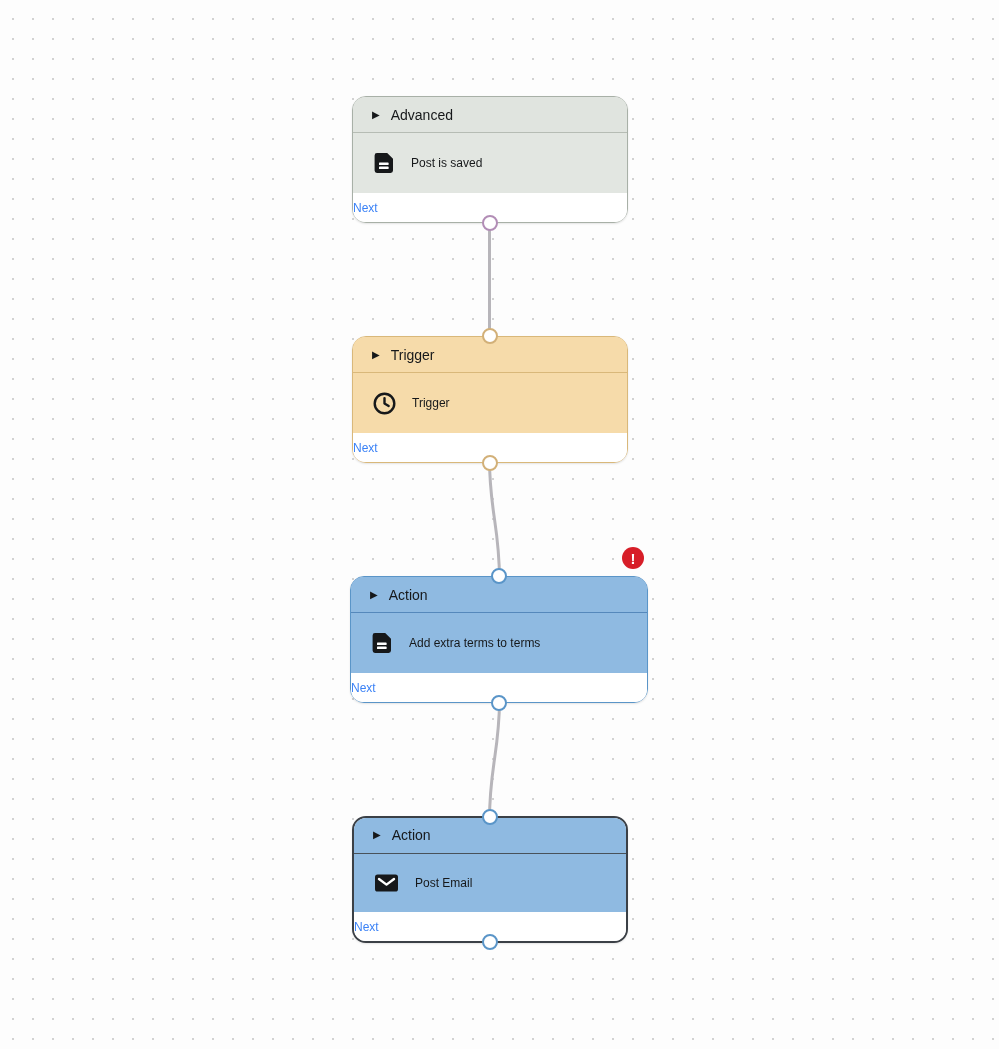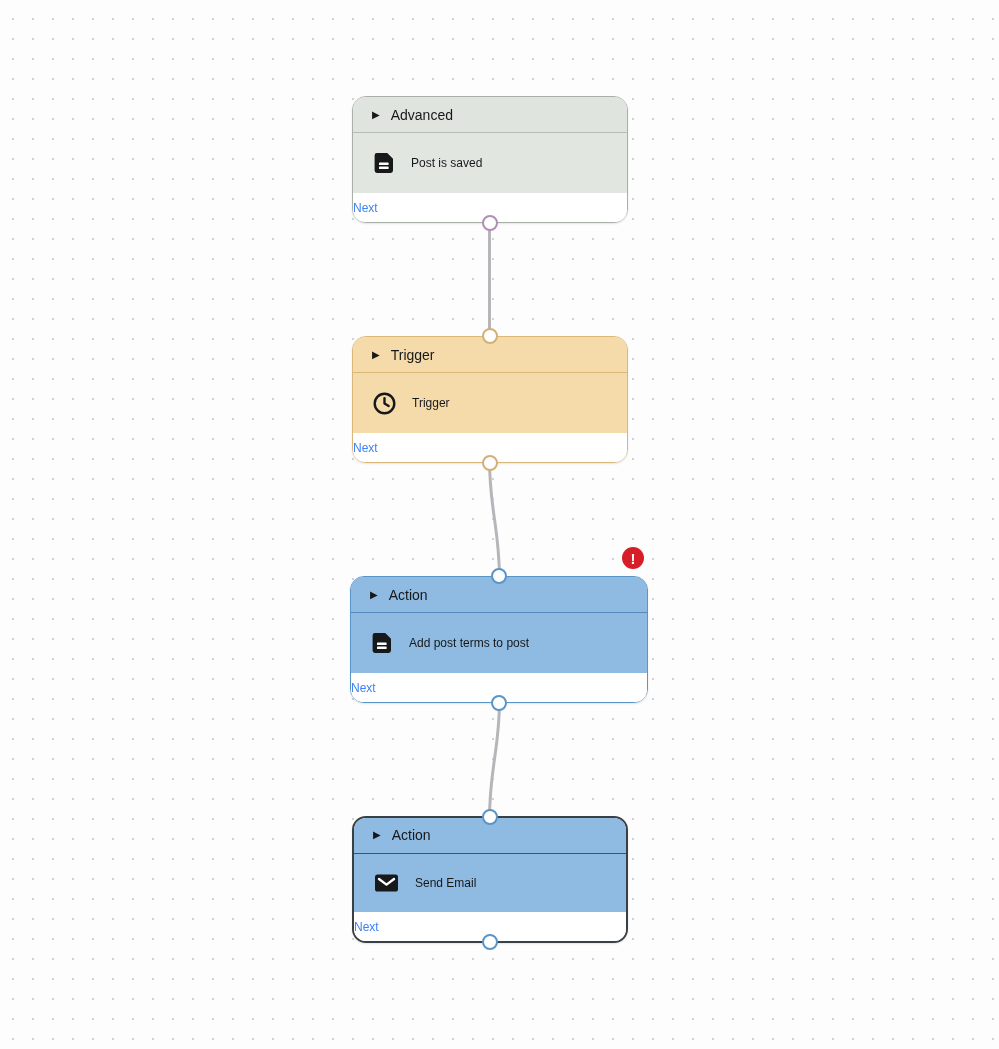--- a/index.html
+++ b/index.html
@@ -190,42 +190,42 @@
       <span>Action</span>
     </div>
     <div class="node-body">
       <span class="body-icon">
         <svg width="24" height="24" viewBox="0 0 24 24">
           <path d="M5 2 h10.2 L21 7.8 V19.6 a2.4 2.4 0 0 1 -2.4 2.4 H5 a2.4 2.4 0 0 1 -2.4 -2.4 V4.4 A2.4 2.4 0 0 1 5 2 z" fill="#16181a"></path>
           <rect x="7" y="11.6" width="9.6" height="2.5" rx="0.6" fill="#ffffff"></rect>
           <rect x="7" y="15.6" width="9.6" height="2.5" rx="0.6" fill="#ffffff"></rect>
         </svg>
       </span>
-      <span>Add post terms to post</span>
+      <span>Add extra terms to terms</span>
     </div>
     <div class="node-footer">
       <span>Next</span>
     </div>
     <div class="port port-in"></div>
     <div class="port port-out"></div>
   </div>
 
   <div class="node n4">
     <div class="node-header">
       <span class="collapse-icon">▶</span>
       <span>Action</span>
     </div>
     <div class="node-body">
       <span class="body-icon">
         <svg width="27" height="24" viewBox="0 0 26 24">
           <rect x="1.5" y="3.5" width="23" height="17" rx="2.6" fill="#16181a"></rect>
           <path d="M5.5 8 L13 13.6 L20.5 8" fill="none" stroke="#ffffff" stroke-width="2.4" stroke-linecap="round" stroke-linejoin="round"></path>
         </svg>
       </span>
-      <span>Send Email</span>
+      <span>Post Email</span>
     </div>
     <div class="node-footer">
       <span>Next</span>
     </div>
     <div class="port port-in"></div>
     <div class="port port-out"></div>
   </div>
 
 </div>
 

